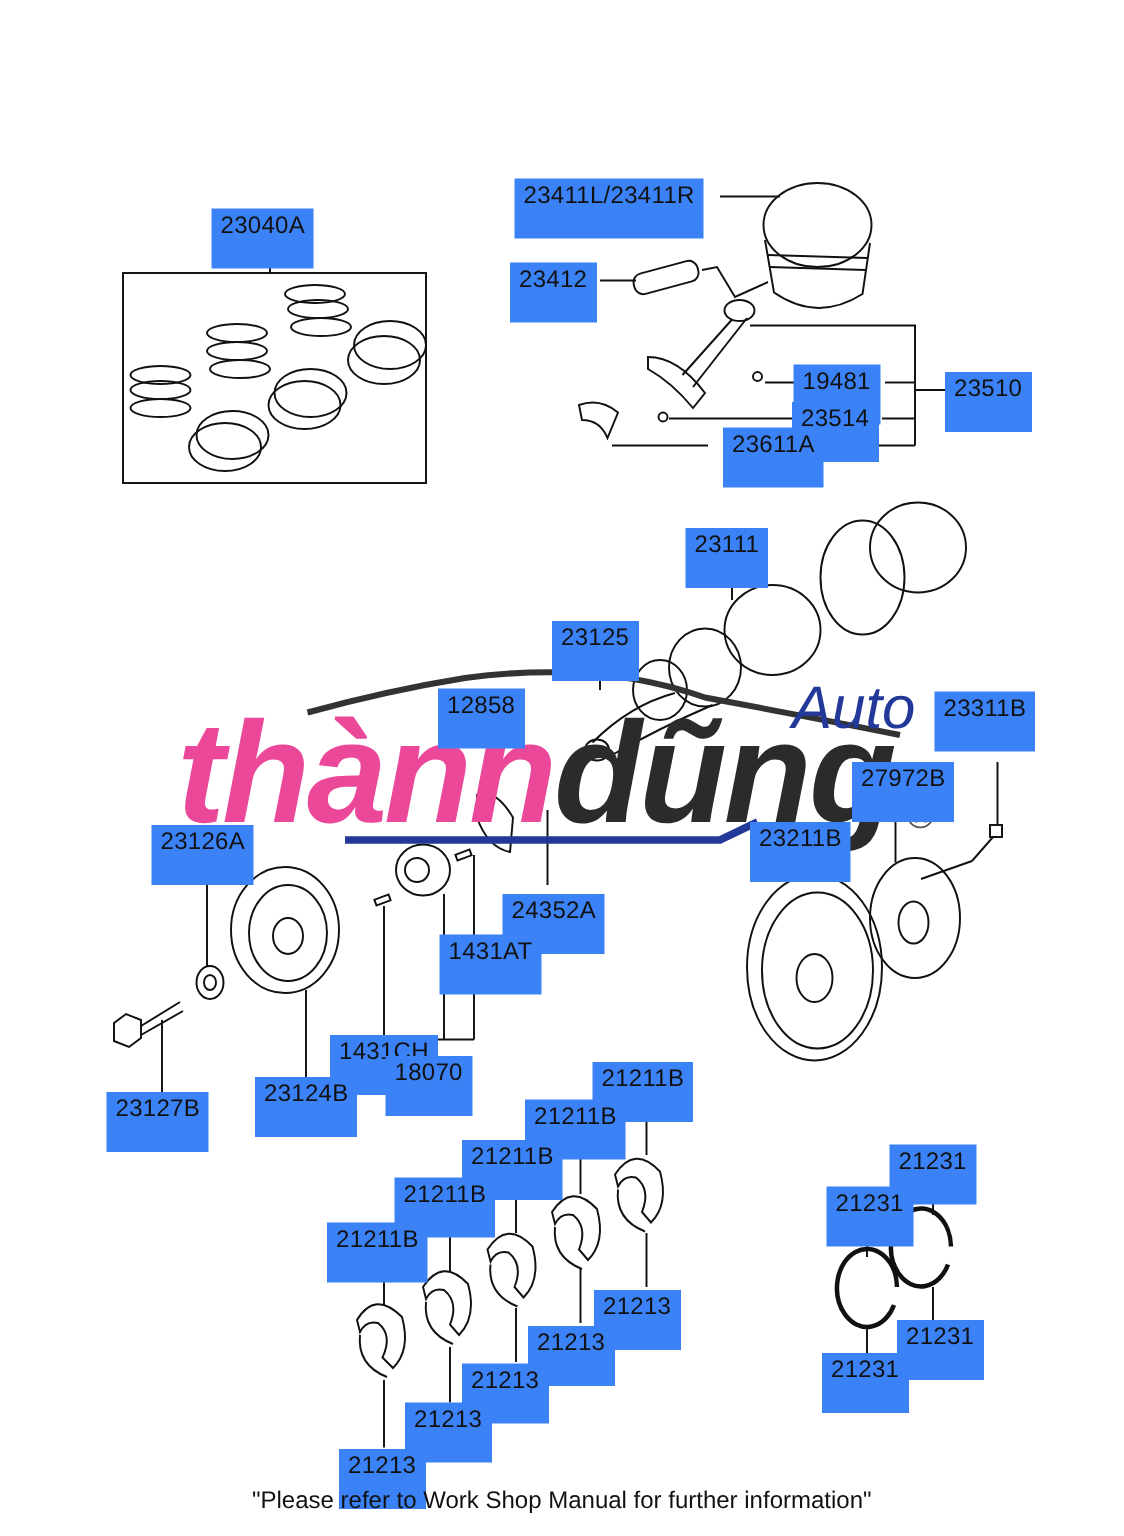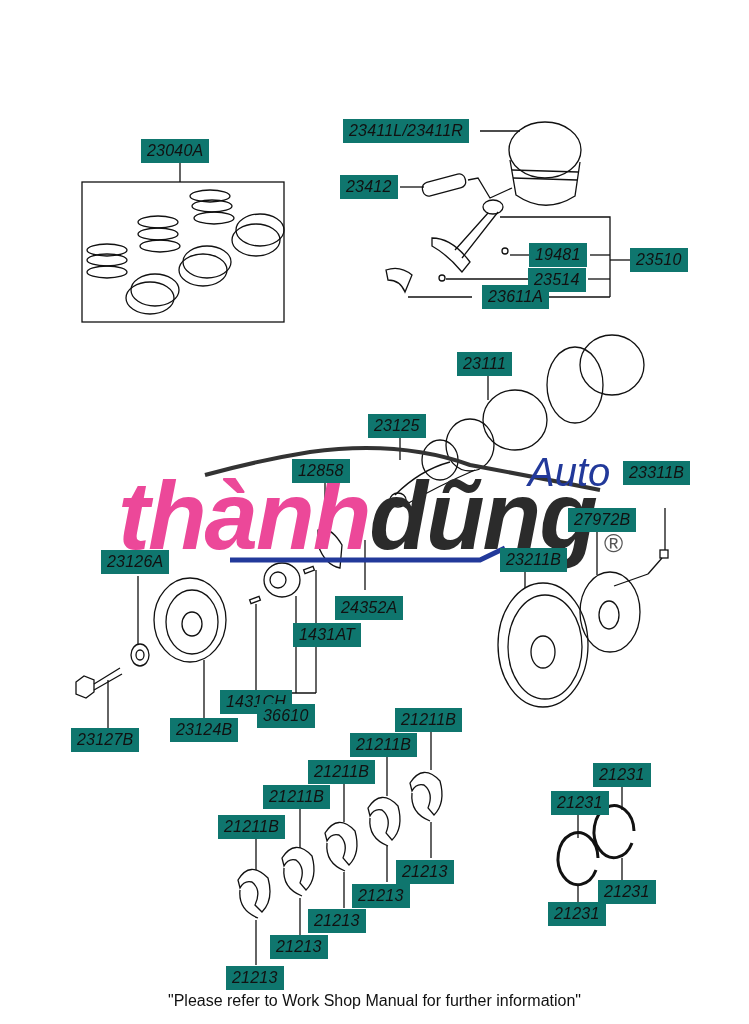--- a/index.html
+++ b/index.html
@@ -1,22 +1,22 @@
 <!DOCTYPE html>
 <html><head>
 <meta charset="utf-8">
 <style>
   html, body { margin:0; padding:0; background:#ffffff; }
   body { width:749px; height:1024px; position:relative; overflow:hidden;
          font-family:"Liberation Sans", sans-serif; color:#111; }
   .stage { position:absolute; left:0; top:0; width:749px; height:1024px; }
   svg.art { position:absolute; left:0; top:0; }
-  .lbl { position:absolute; background:#0f766e; color:#111; font-size:16px;
-         line-height:24px; height:24px; padding:0 6px; white-space:nowrap;
-         letter-spacing:0.2px;font-style:italic; }
+  .lbl { position:absolute; background:#3b82f6; color:#111; font-size:16px;
+         line-height:24px; height:40px; padding:0 6px; white-space:nowrap;
+         letter-spacing:0.2px; }
   .footer { position:absolute; left:0; width:749px; top:992px; text-align:center;
             font-size:16px; color:#111; }
   .wm-main { position:absolute; left:118px; top:466px; font-size:96px;
              font-weight:bold; font-style:italic; letter-spacing:-2px;
              line-height:100px; white-space:nowrap; }
   .wm-a { color:#ec4899; }
   .wm-b { color:#2b2b2b; }
   .wm-auto { position:absolute; left:528px; top:448px; font-size:40px;
              font-style:italic; color:#22399a; line-height:48px; }
   .wm-reg { position:absolute; left:604px; top:528px; font-size:26px; color:#555; }
@@ -192,21 +192,21 @@
 <div class="lbl" style="left:457px;top:352px">23111</div>
 <div class="lbl" style="left:368px;top:414px">23125</div>
 <div class="lbl" style="left:292px;top:459px">12858</div>
 <div class="lbl" style="left:623px;top:461px">23311B</div>
 <div class="lbl" style="left:568px;top:508px">27972B</div>
 <div class="lbl" style="left:500px;top:548px">23211B</div>
 <div class="lbl" style="left:101px;top:550px">23126A</div>
 <div class="lbl" style="left:335px;top:596px">24352A</div>
 <div class="lbl" style="left:293px;top:623px">1431AT</div>
 <div class="lbl" style="left:220px;top:690px">1431CH</div>
-<div class="lbl" style="left:257px;top:704px">36610</div>
+<div class="lbl" style="left:257px;top:704px">18070</div>
 <div class="lbl" style="left:71px;top:728px">23127B</div>
 <div class="lbl" style="left:170px;top:718px">23124B</div>
 
 <div class="lbl" style="left:395px;top:708px">21211B</div>
 <div class="lbl" style="left:350px;top:733px">21211B</div>
 <div class="lbl" style="left:308px;top:760px">21211B</div>
 <div class="lbl" style="left:263px;top:785px">21211B</div>
 <div class="lbl" style="left:218px;top:815px">21211B</div>
 <div class="lbl" style="left:396px;top:860px">21213</div>
 <div class="lbl" style="left:352px;top:884px">21213</div>

